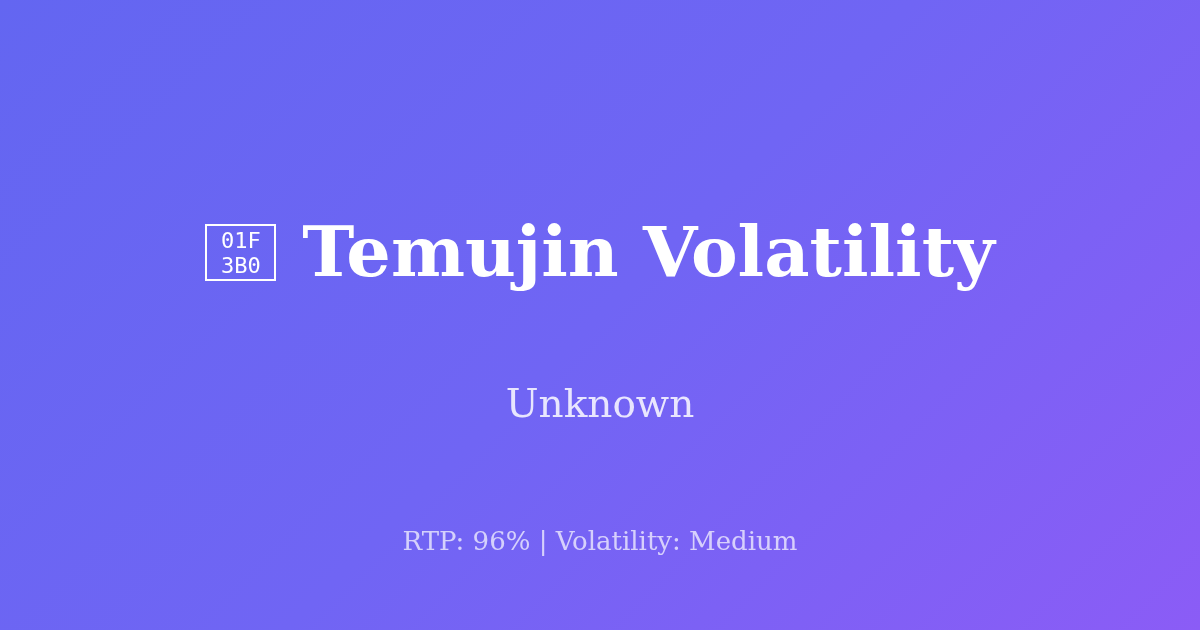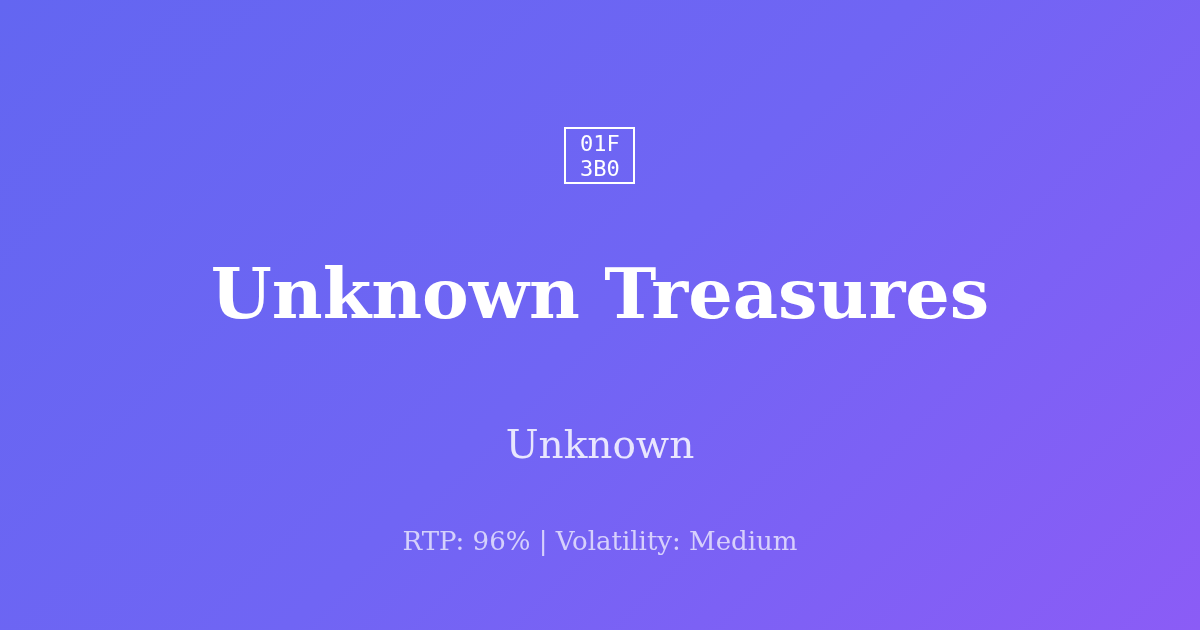--- a/index.html
+++ b/index.html
@@ -26,21 +26,21 @@
     align-items: center;
     justify-content: center;
     background-image: linear-gradient(135deg, #6366f1 0%, #7065f4 50%, #8b5cf6 100%);
     background-color: #7265f4;
     overflow: hidden;
   }
 
   
   #title-row {
     display: flex;
-    flex-direction: column;
+    flex-direction: row;
     align-items: center;
     justify-content: center;
     gap: 26px;
     margin-top: -38px;
   }
 
   
   #slot-machine-icon {
     box-sizing: border-box;
     width: 71px;
@@ -108,21 +108,21 @@
 
 <div id="card">
 
   <div id="title-row">
 
     <span id="slot-machine-icon" aria-hidden="true">
       <span class="hexrow">01F</span>
       <span class="hexrow">3B0</span>
     </span>
 
-    <h1 id="game-title">Unknown Treasures</h1>
+    <h1 id="game-title">Temujin Volatility</h1>
 
   </div>
 
   <div id="game-provider">Unknown</div>
 
   <div id="game-stats">RTP: 96% | Volatility: Medium</div>
 
 </div>
 
 </body></html>

